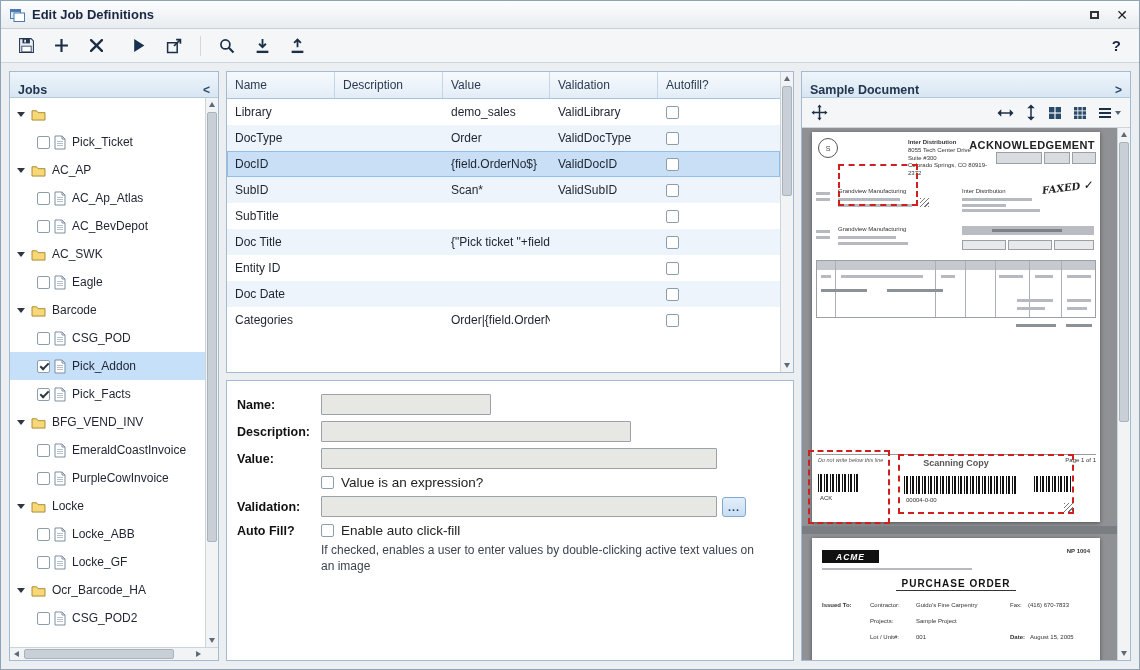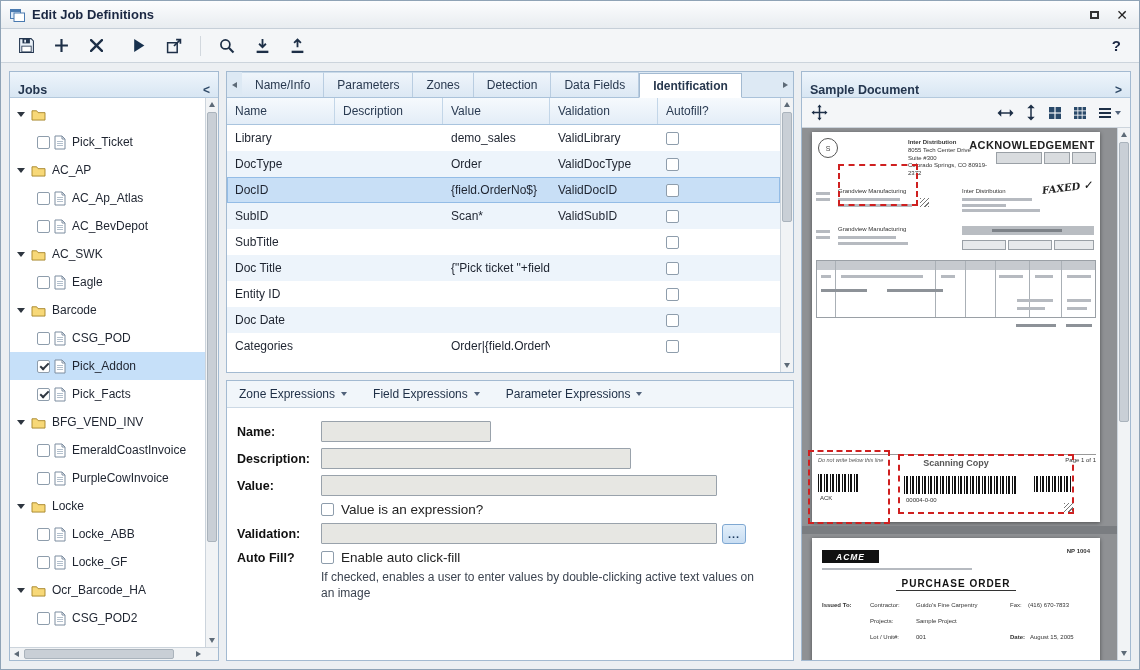--- a/index.html
+++ b/index.html
@@ -420,37 +420,20 @@
         <span class="hbtn" style="position:absolute;right:13px">
             <span class="arr-r"></span>
           </span>
         <span class="hcorner"></span>
       </div>
     </div>
 
     <div class="col-center">
 
       <div class="panel" style="height:302px;flex:none">
-        <div class="tabbar">
-          <span class="tabscroll">
-              <span class="arr-l"></span>
-            </span>
-          <span class="tabs-host" id="tabs-host">
-              <span class="tab">Name/Info</span>
-              <span class="tab">Parameters</span>
-              <span class="tab">Zones</span>
-              <span class="tab">Detection</span>
-              <span class="tab">Data Fields</span>
-              <span class="tab active">Identification</span>
-            </span>
-          <span class="tabs-fill"></span>
-          <span class="tabscroll">
-              <span class="arr-r"></span>
-            </span>
-        </div>
         <div class="tblwrap">
           <div class="tbl">
             <div class="thead" id="table-head">
                 <span class="th c0">Name</span>
                 <span class="th c1">Description</span>
                 <span class="th c2">Value</span>
                 <span class="th c3">Validation</span>
                 <span class="th c4">Autofill?</span>
               </div>
             <div id="table-body">
@@ -543,34 +526,20 @@
               </span>
             <span class="vthumb" style="top:14px;height:110px"></span>
             <span class="sb-down">
                 <span class="arr-d"></span>
               </span>
           </div>
         </div>
       </div>
 
       <div class="panel" style="flex:1">
-        <div class="exprbar" id="expr-bar">
-            <span class="expritem">
-              <span>Zone Expressions</span>
-              <span class="caret"></span>
-            </span>
-            <span class="expritem">
-              <span>Field Expressions</span>
-              <span class="caret"></span>
-            </span>
-            <span class="expritem">
-              <span>Parameter Expressions</span>
-              <span class="caret"></span>
-            </span>
-          </div>
         <div class="formarea">
           <div class="frow">
             <span class="flabel">Name:</span>
             <span class="finput w-name"></span>
           </div>
           <div class="frow">
             <span class="flabel">Description:</span>
             <span class="finput w-desc"></span>
           </div>
           <div class="frow">

